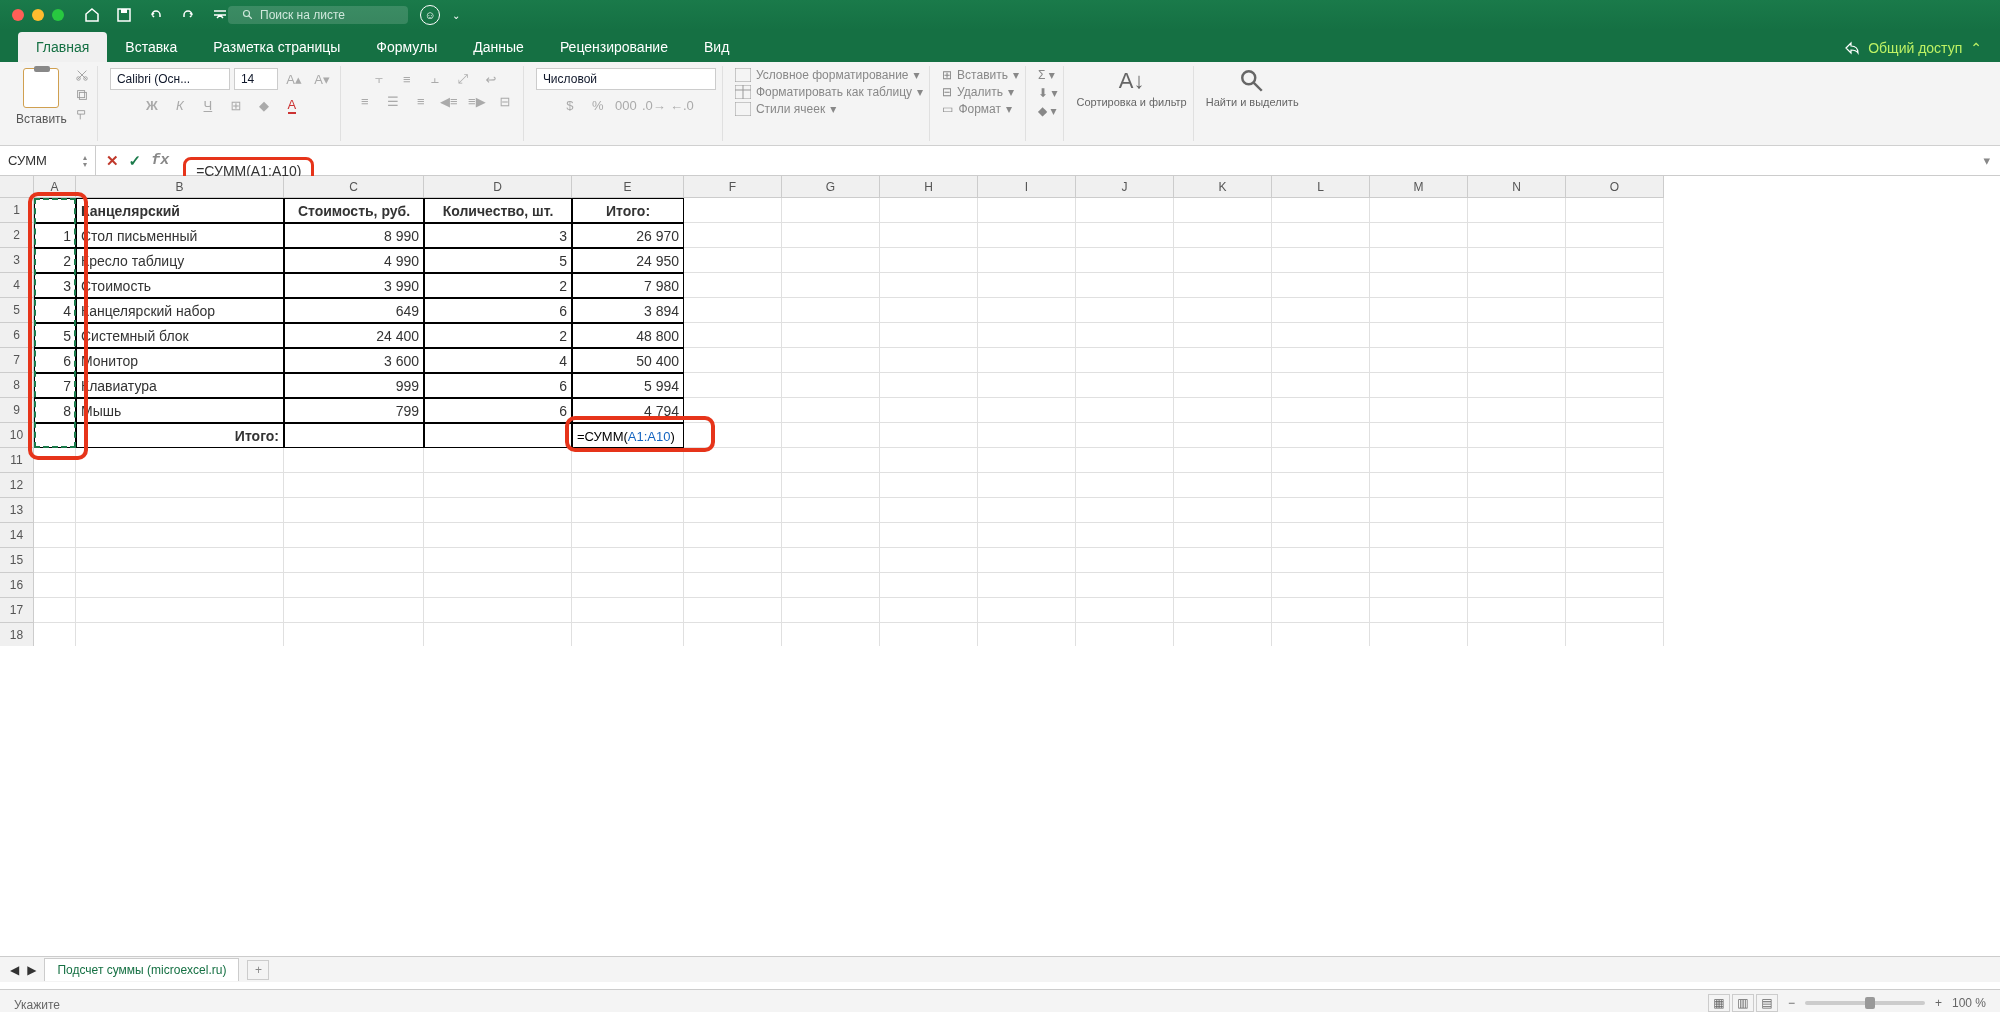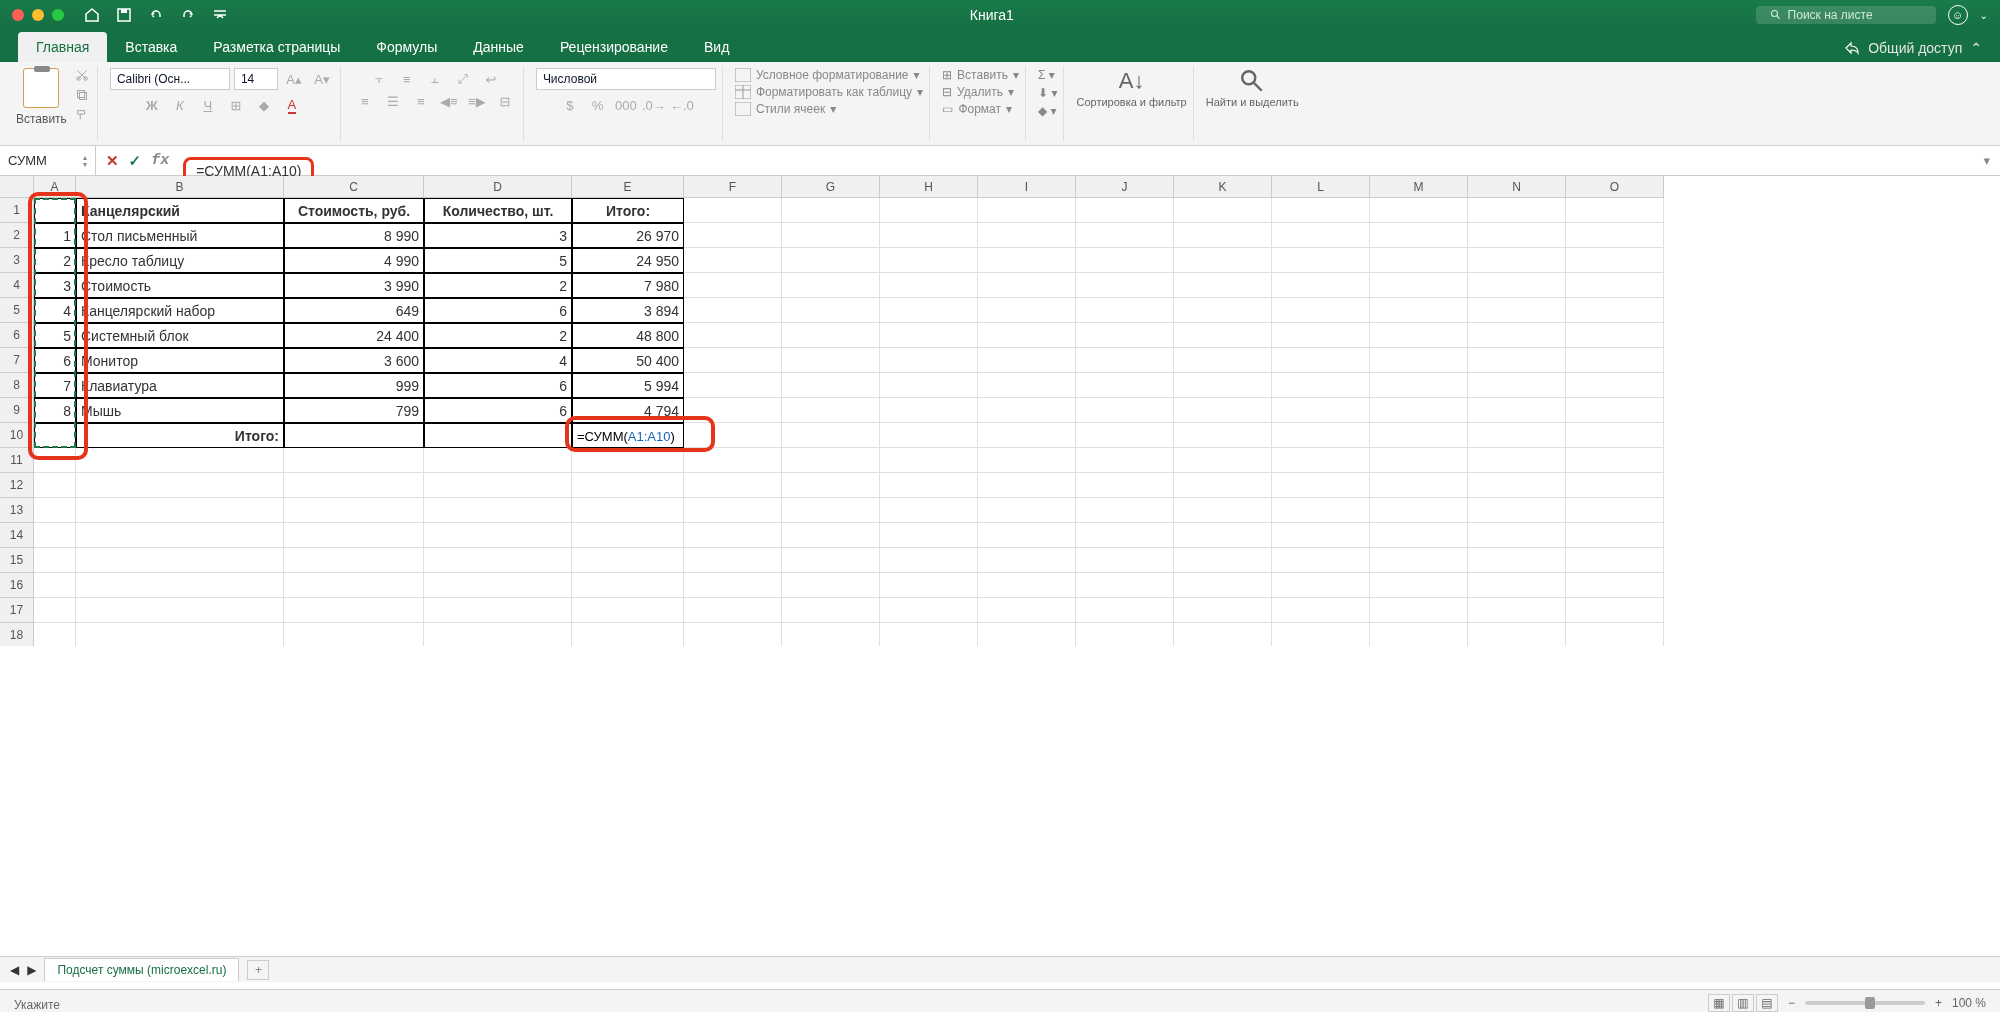--- a/index.html
+++ b/index.html
@@ -16,21 +16,21 @@
 .title-icons svg { fill: #fff; width: 16px; height: 16px; }
 .title-center { flex: 1; text-align: center; font-size: 14px; }
 .title-right { display: flex; align-items: center; gap: 12px; }
 .search-box { background: rgba(255,255,255,0.15); border-radius: 4px; padding: 2px 14px; display: flex; align-items: center; gap: 6px; width: 180px; font-size: 12px; color: #d0e8dc; }
 .smiley { width: 20px; height: 20px; border: 1.5px solid #fff; border-radius: 50%; display:flex; align-items:center; justify-content:center; font-size:11px; }
 
 
 .ribbon-tabs { height: 32px; background: #157043; display: flex; align-items: flex-end; padding: 0 18px; gap: 0; }
 .ribbon-tab { padding: 7px 18px; color: #fff; font-size: 14px; cursor: pointer; border-radius: 4px 4px 0 0; }
 .ribbon-tab.active { background: #f0f0f0; color: #157043; font-weight: 500; }
-.ribbon-right { margin-left: auto; display: flex; align-items: flex-end; gap: 8px; color: #e5e5e5; font-size: 14px; padding-bottom: 6px; }
+.ribbon-right { margin-left: auto; display: flex; align-items: flex-end; gap: 8px; color: #bef264; font-size: 14px; padding-bottom: 6px; }
 
 
 .ribbon { height: 84px; background: #f4f4f4; border-bottom: 1px solid #d0d0d0; display: flex; padding: 4px 10px; gap: 6px; color: #999; }
 .rgroup { display: flex; flex-direction: column; align-items: center; justify-content: flex-start; padding: 2px 6px; border-right: 1px solid #e0e0e0; }
 .rgroup:last-child { border-right: none; }
 .clipboard-main { display:flex; align-items:flex-start; gap:4px; }
 .paste-btn { display:flex; flex-direction:column; align-items:center; gap:2px; }
 .paste-icon { width: 36px; height: 40px; background: #fff; border: 1px solid #d0a050; border-radius: 3px; position:relative; }
 .paste-icon::before { content:""; position:absolute; top:-3px; left:10px; width:16px; height:6px; background:#888; border-radius:2px; }
 .mini-btns { display:flex; flex-direction:column; gap:6px; margin-left: 2px; }
@@ -121,21 +121,20 @@
     <svg viewBox="0 0 16 16">
         <path d="M4 8a4 4 0 018 0v2M4 8l2-2M4 8l2 2" fill="none" stroke="#fff" stroke-width="1.5"></path>
       </svg>
     <svg viewBox="0 0 16 16">
         <path d="M12 8a4 4 0 00-8 0v2M12 8l-2-2M12 8l-2 2" fill="none" stroke="#fff" stroke-width="1.5"></path>
       </svg>
     <svg viewBox="0 0 16 16">
         <path d="M2 4h12M2 8h12M8 8l-3 3M8 8l3 3" stroke="#fff" stroke-width="1.5" fill="none"></path>
       </svg>
   </div>
-  <div class="title-center">Книга1</div>
   <div class="title-right">
     <div class="search-box">
       <svg width="12" height="12" viewBox="0 0 16 16">
           <circle cx="6" cy="6" r="4" fill="none" stroke="#d0e8dc" stroke-width="1.5"></circle>
           <path d="M9 9l4 4" stroke="#d0e8dc" stroke-width="1.5"></path>
         </svg>
       <span>Поиск на листе</span>
     </div>
     <div class="smiley">☺</div>
     <span style="font-size:10px;">⌄</span>

